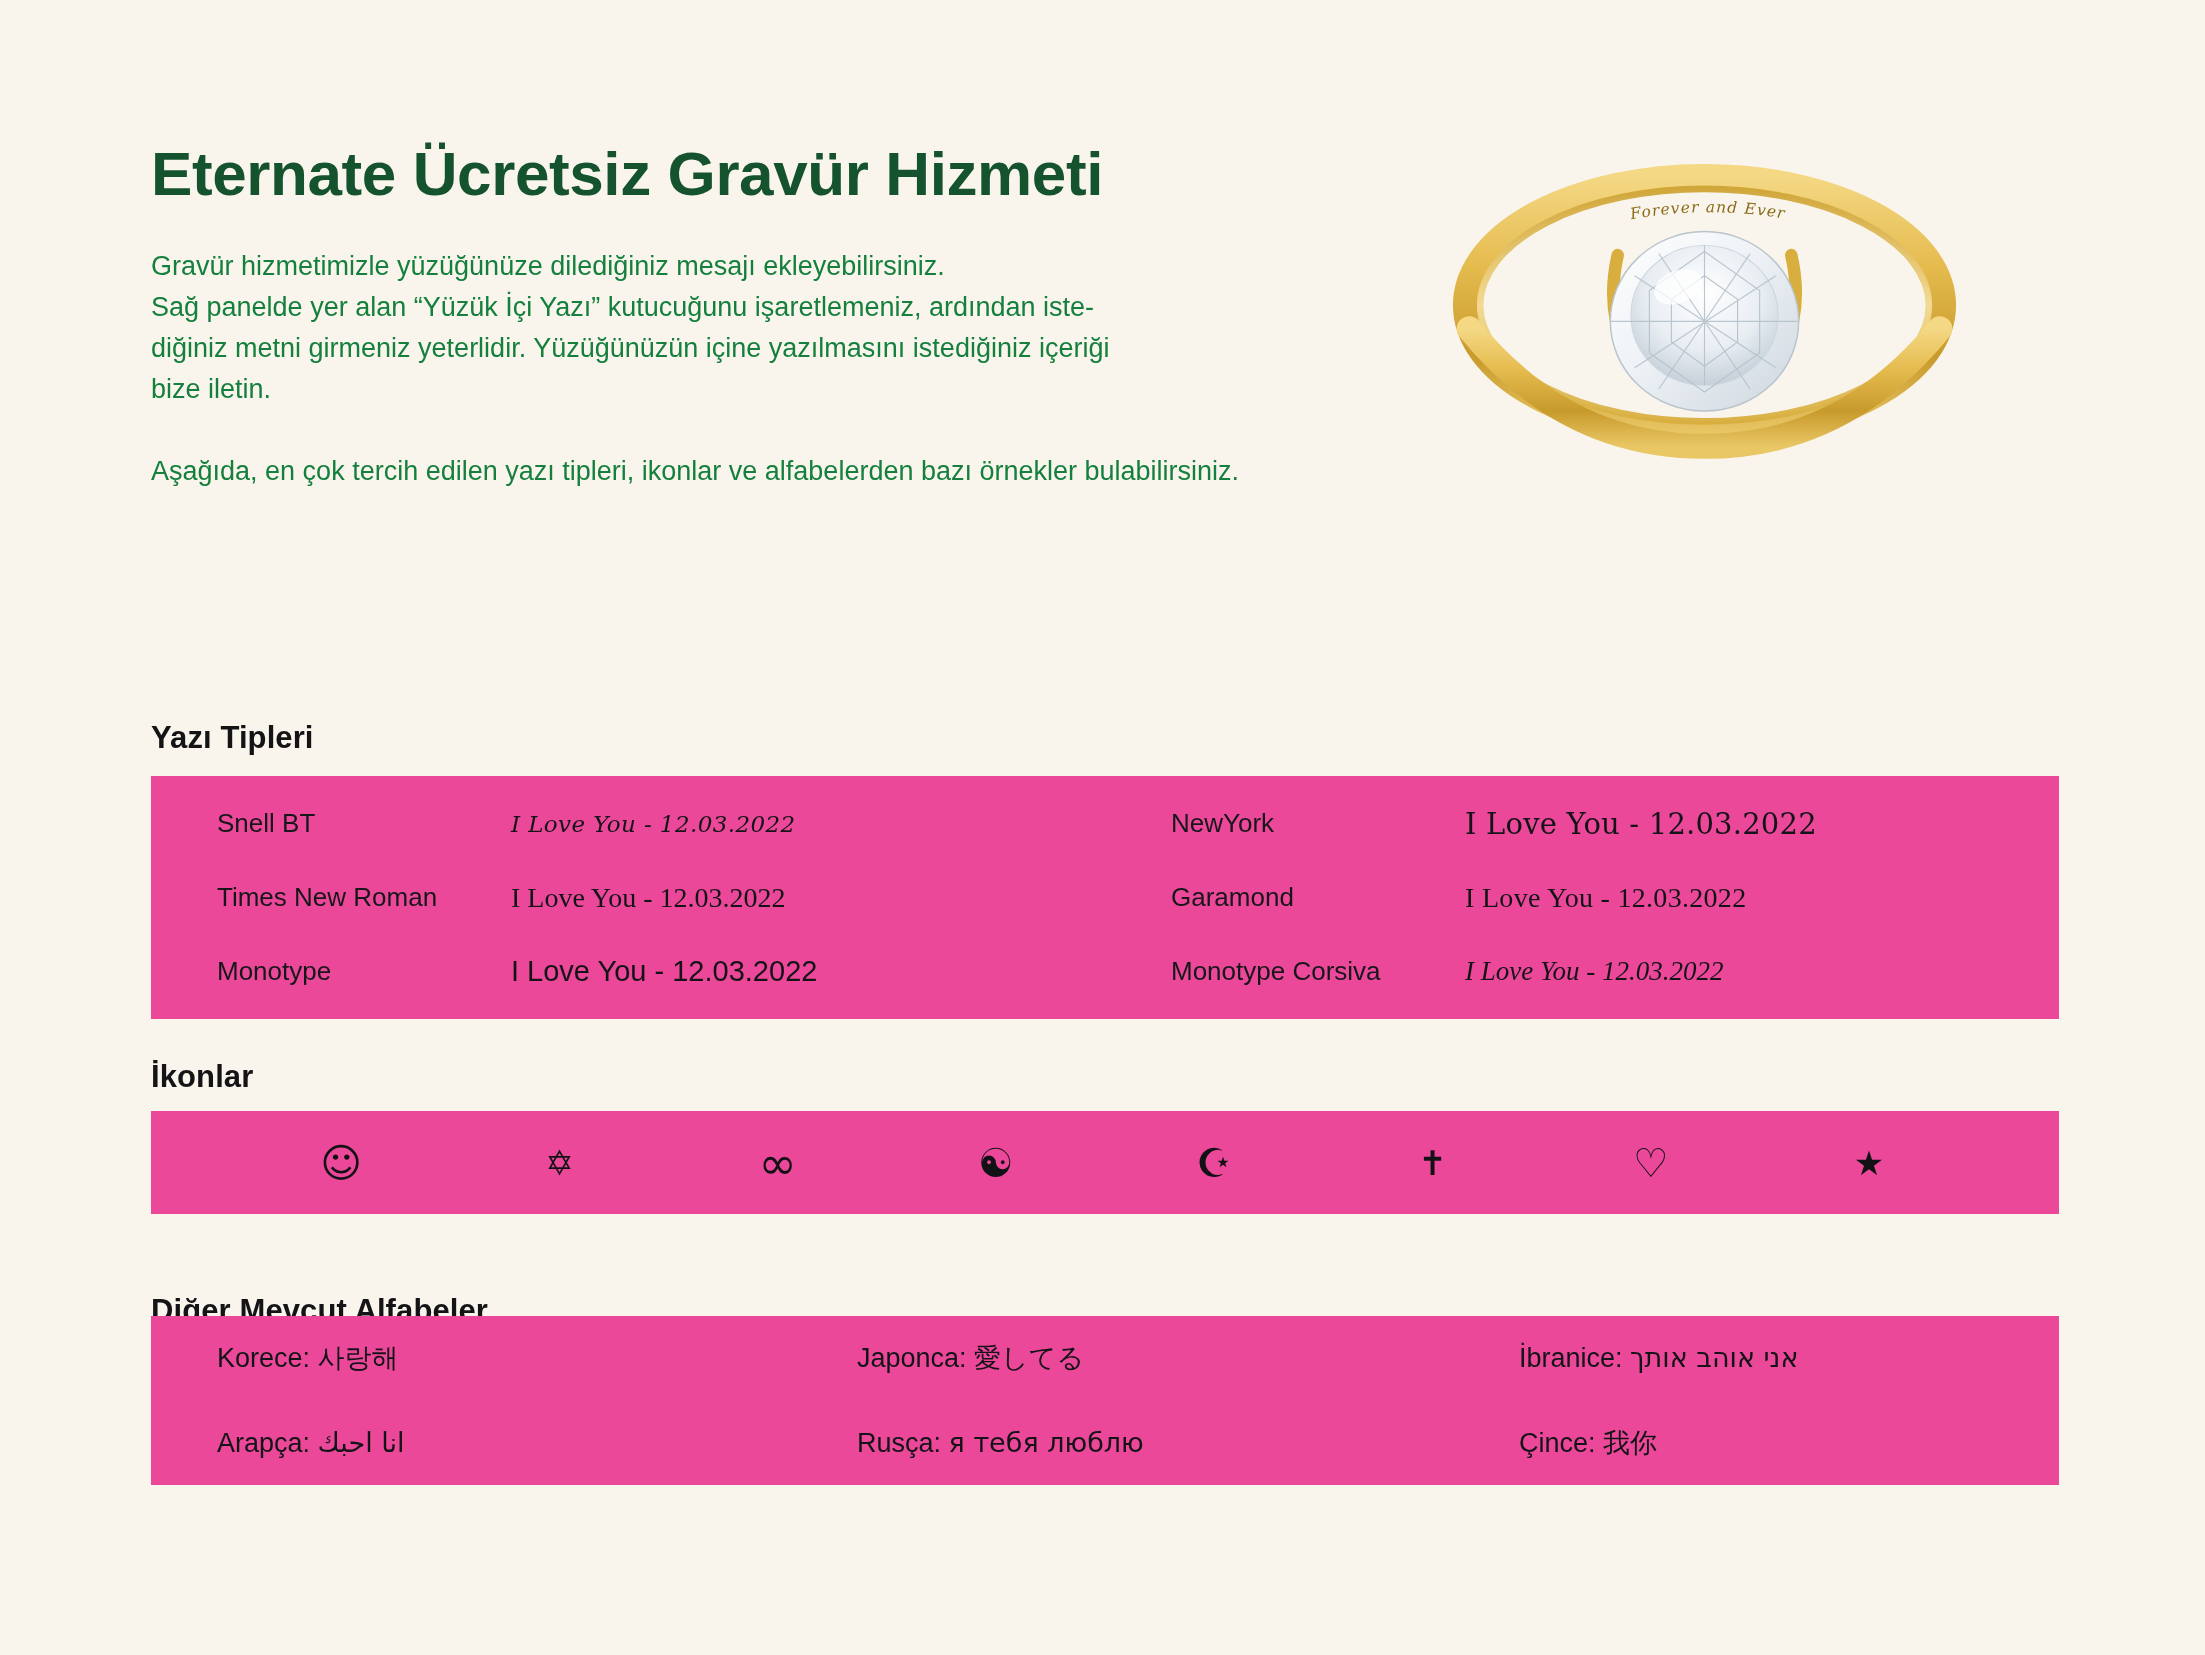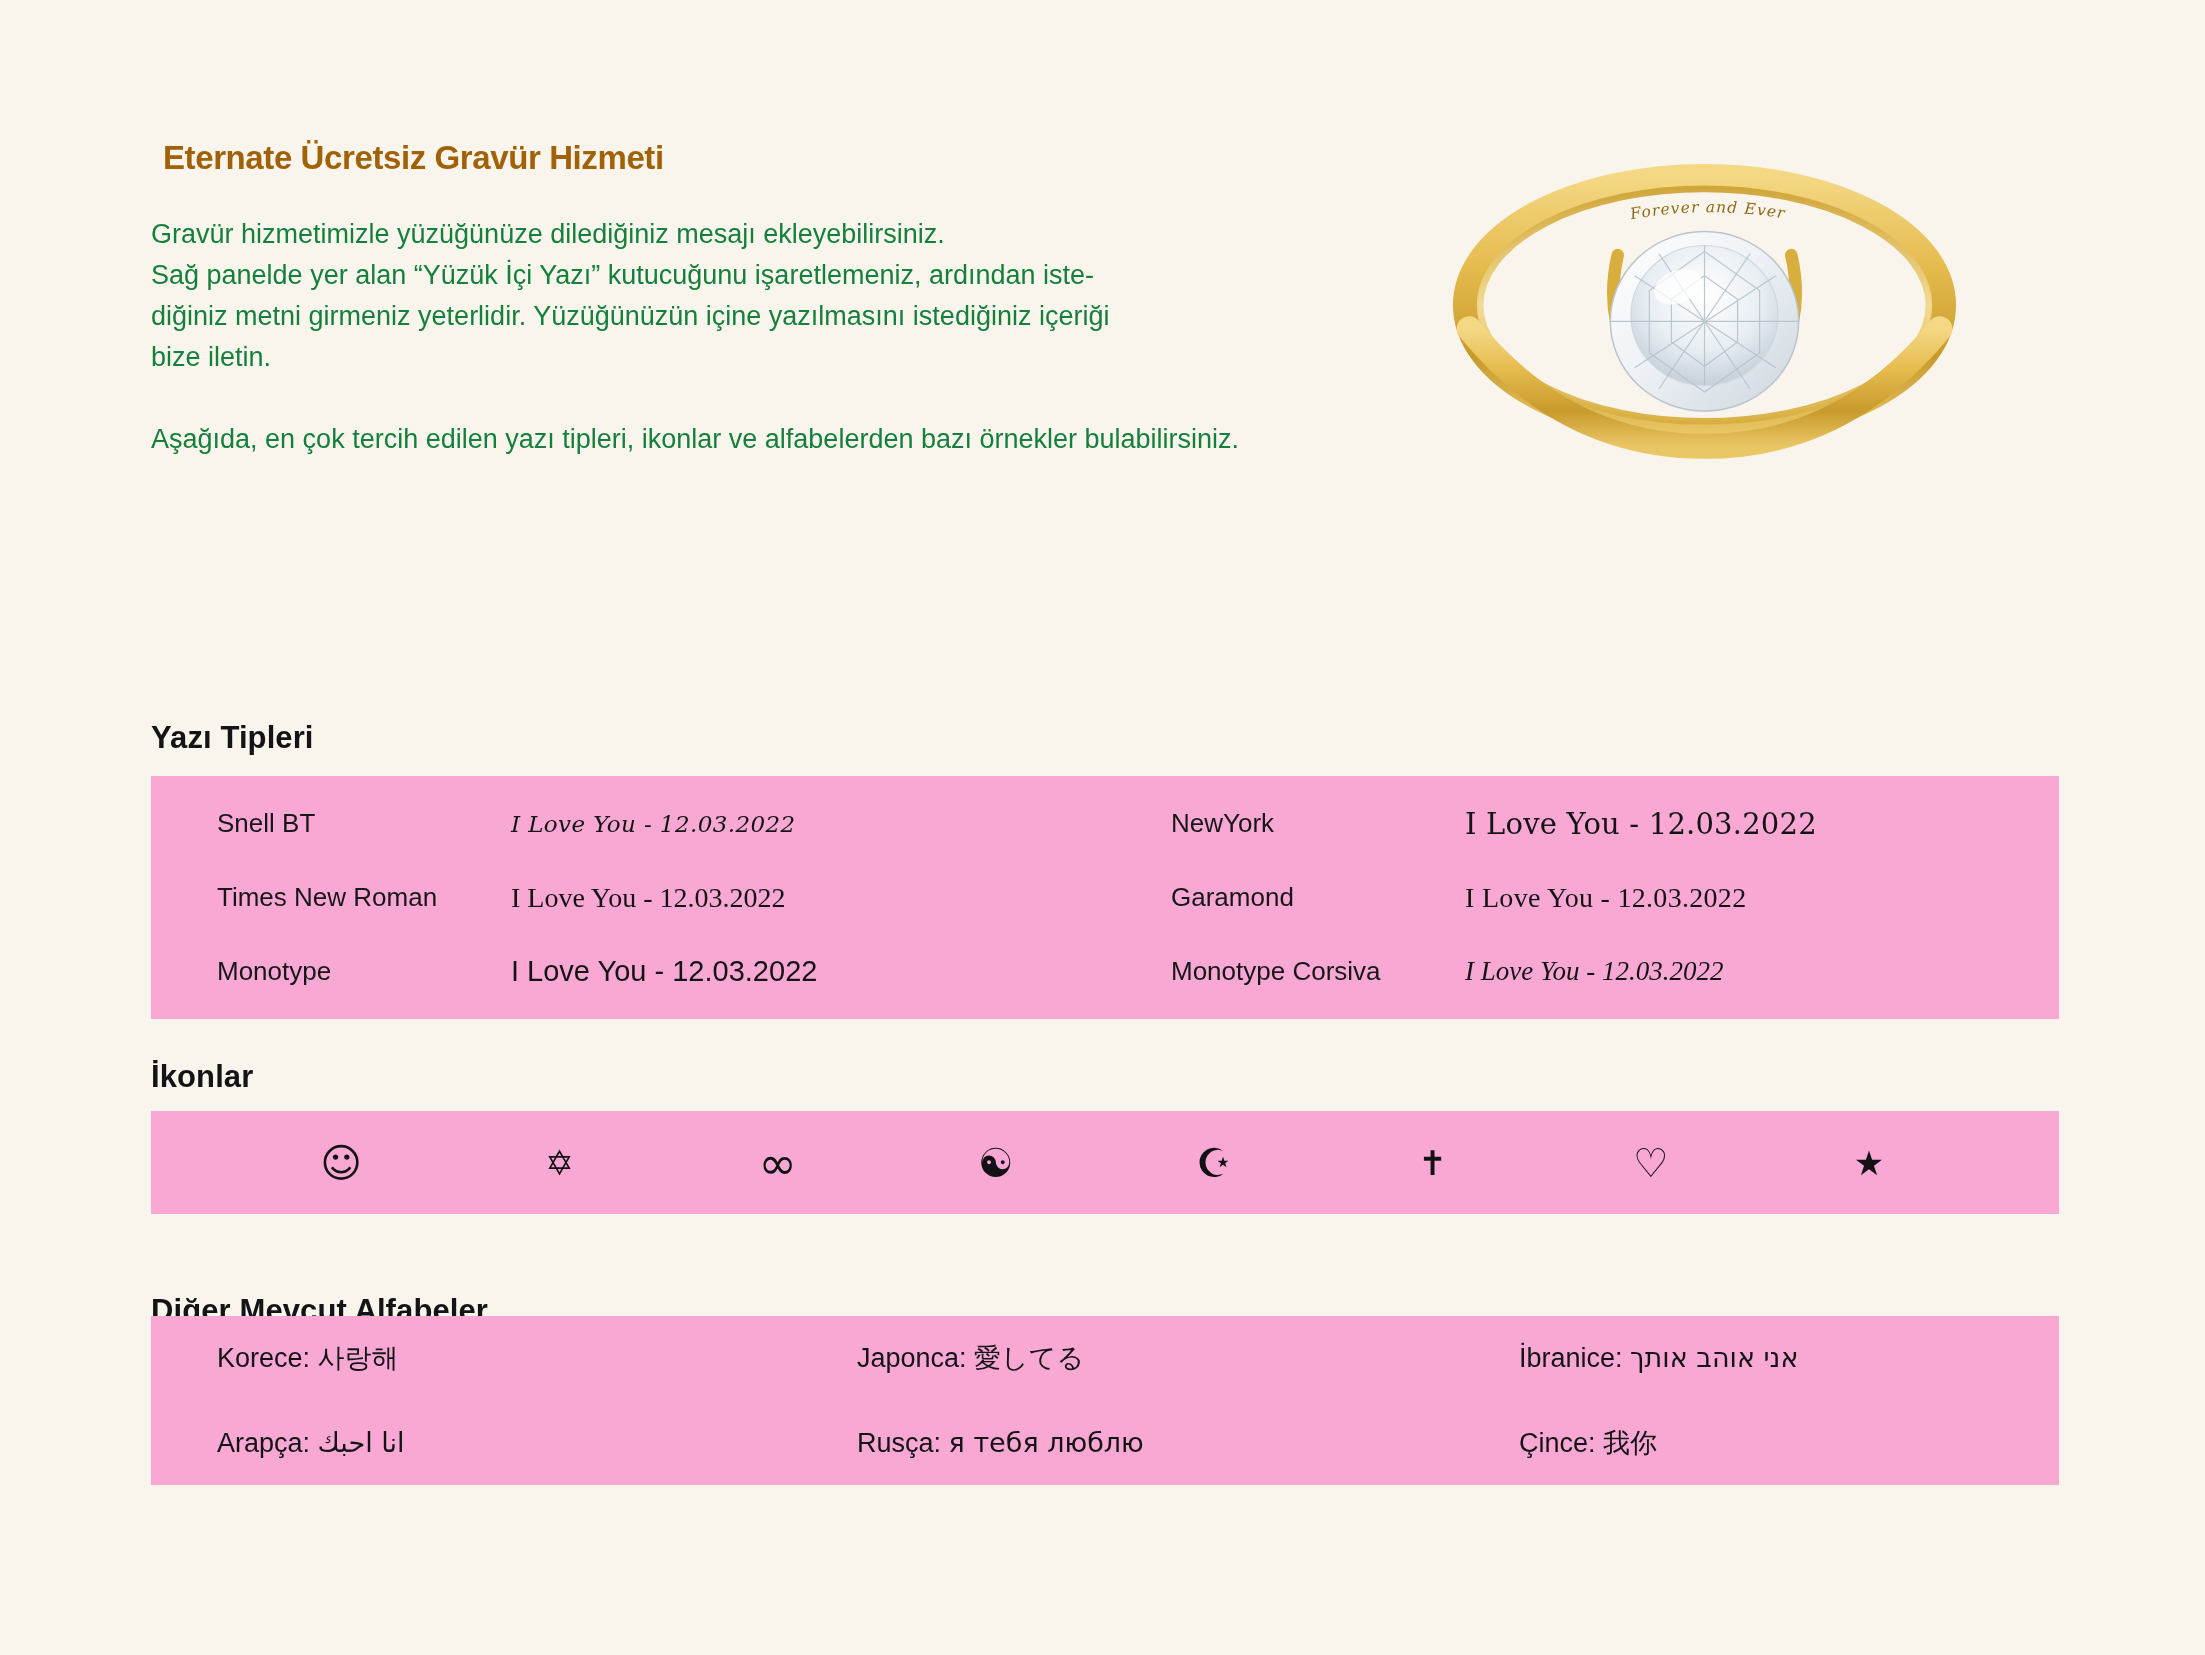--- a/index.html
+++ b/index.html
@@ -22,26 +22,26 @@
   }
 
   
   .header {
     position: absolute;
     left: 151px;
     top: 140px;
     width: 1397px;
   }
   .title {
-    font-size: 33px;
+    font-size: 62px;
     font-weight: 700;
     letter-spacing: -0.4px;
     line-height: 1.1;
-    margin: 0 0 38px 12px;
-    color: #a16207;
+    margin: 0 0 38px 0;
+    color: #14532d;
   }
   .intro {
     font-size: 27px;
     line-height: 1.52;
     color: #15803d;
     max-width: 1316px;
     font-weight: 400;
   }
   .intro p {
     margin: 0;
@@ -65,21 +65,21 @@
     left: 151px;
     font-size: 31px;
     font-weight: 700;
     color: #141417;
     letter-spacing: 0.1px;
   }
   .panel {
     position: absolute;
     left: 151px;
     width: 1908px;
-    background: #f9a8d4;
+    background: #ec4899;
     box-sizing: border-box;
   }
 
   
   #fonts-label { top: 720px; }
   #fonts-panel {
     top: 776px;
     height: 243px;
     padding: 0;
   }

